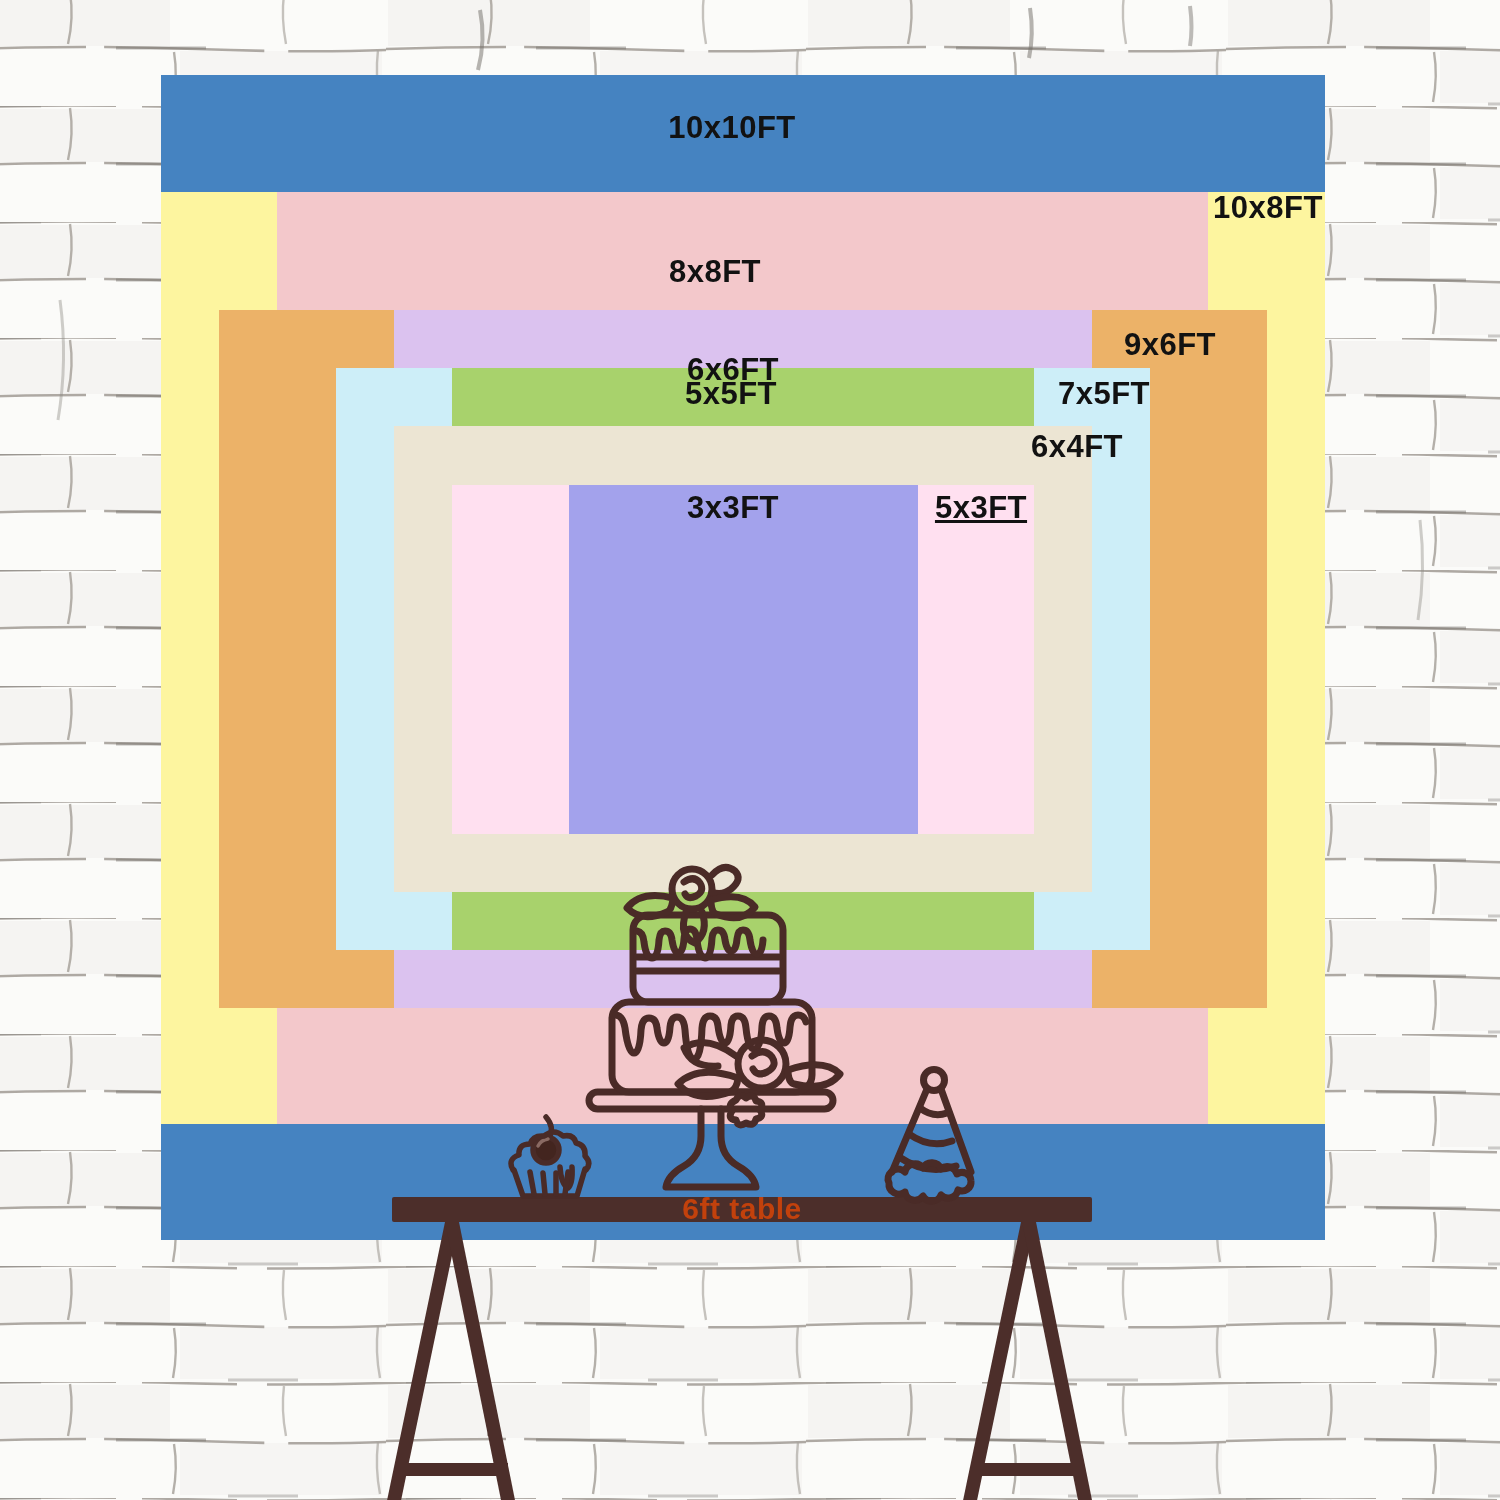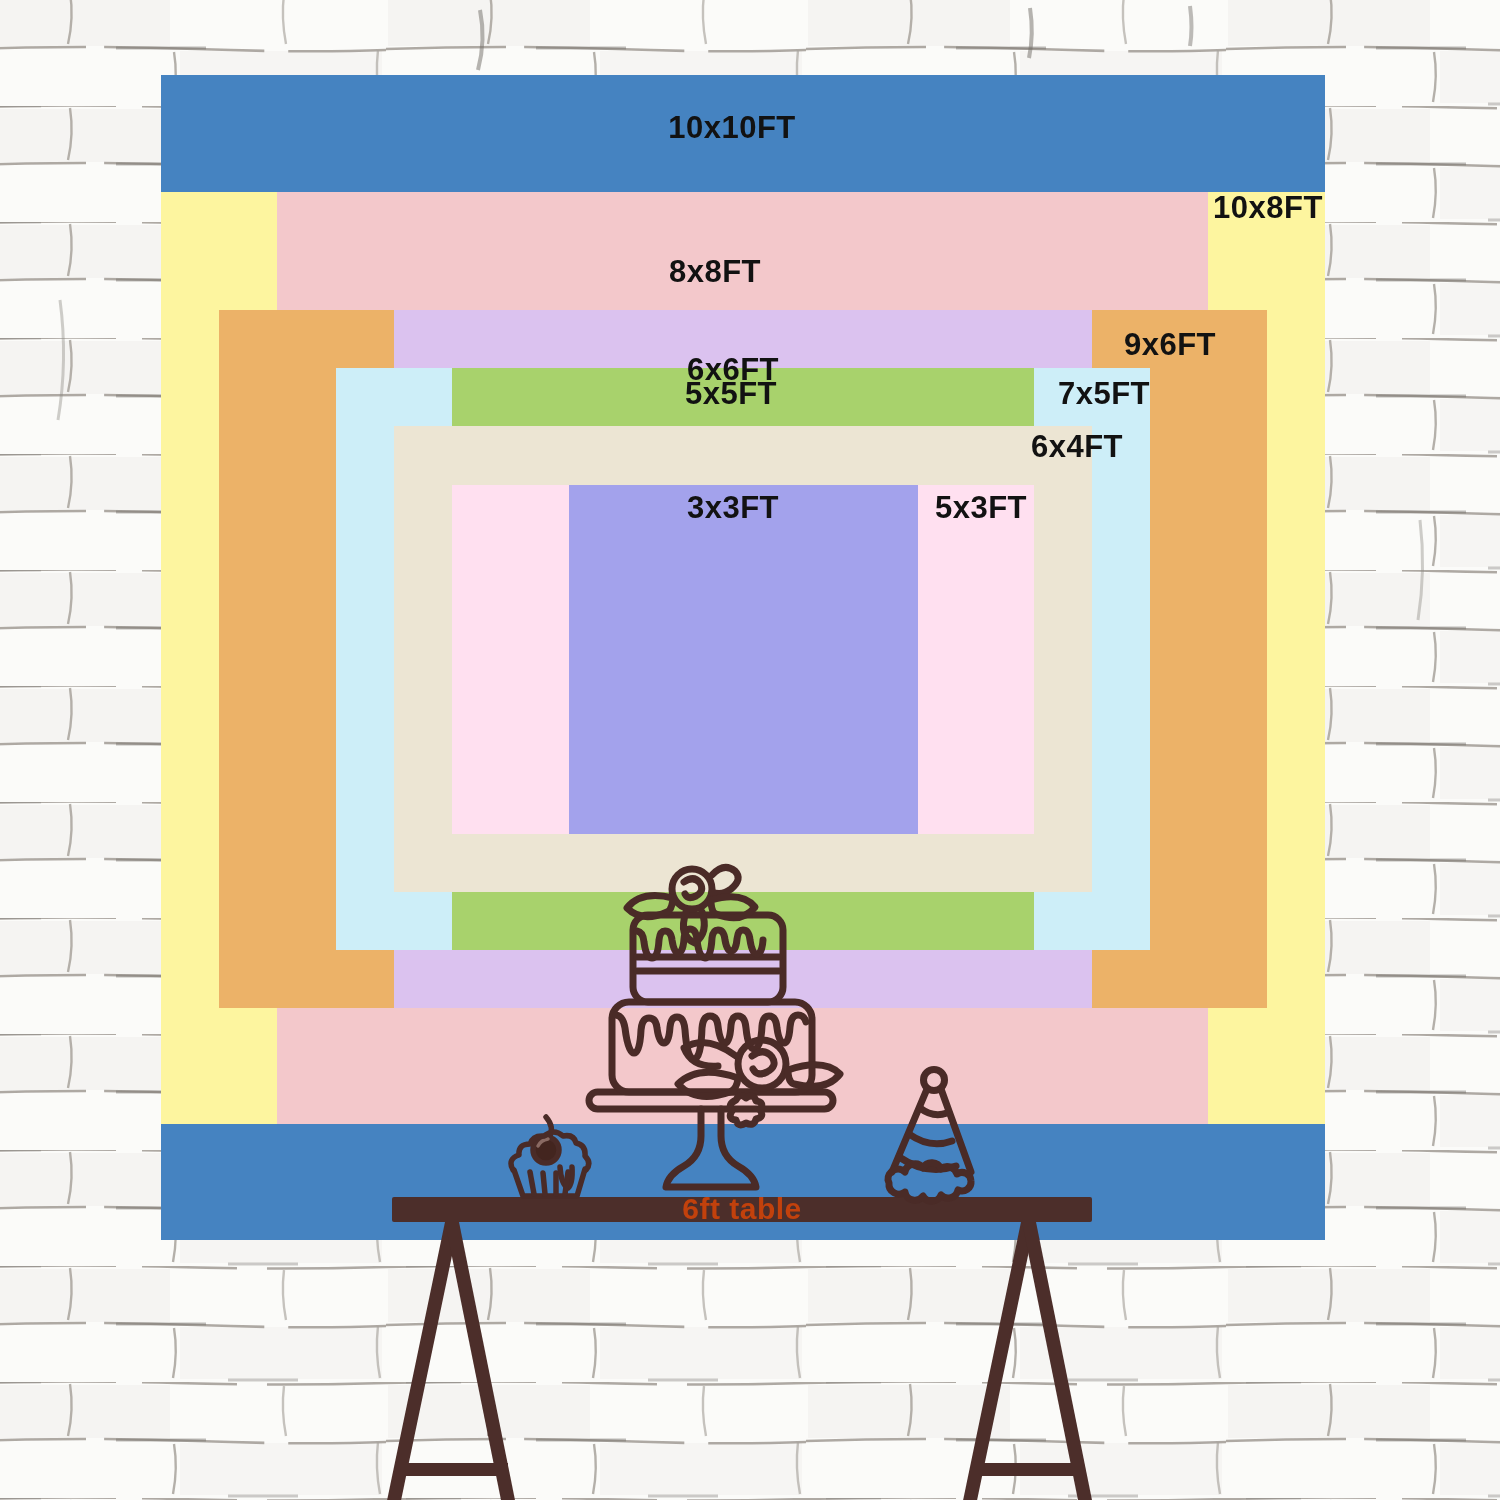--- a/index.html
+++ b/index.html
@@ -66,21 +66,21 @@
       <div class="band" style="left: 452px; top: 485px; width: 582px; height: 349px; background: rgb(255, 224, 240);"></div>
       <div class="band" style="left: 569px; top: 485px; width: 349px; height: 349px; background: rgb(163, 162, 236);"></div>
       <div class="band-label" style="left: 732px; top: 128px;">10x10FT</div>
       <div class="band-label" style="left: 1268px; top: 208px;">10x8FT</div>
       <div class="band-label" style="left: 715px; top: 225px; margin-top: 47px;">8x8FT</div>
       <div class="band-label" style="left: 1170px; top: 345px;">9x6FT</div>
       <div class="band-label" style="left: 733px; top: 345px; margin-top: 25px;">6x6FT</div>
       <div class="band-label" style="left: 1104px; top: 394px;">7x5FT</div>
       <div class="band-label" style="left: 731px; top: 394px;">5x5FT</div>
       <div class="band-label" style="left: 1041px; top: 447px; margin-left: 36px;">6x4FT</div>
-      <div class="band-label" style="left: 981px; top: 508px;">5x3FT</div>
+      <div class="band-label" style="left: 981px; top: 508px; text-decoration: underline;">5x3FT</div>
       <div class="band-label" style="left: 733px; top: 508px;">3x3FT</div>
     </div>
 
   <svg class="illus-svg" width="1500" height="1500" viewBox="0 0 1500 1500">
 
     <g fill="#4c2e2a">
       <rect x="392" y="1197" width="700" height="25" rx="2"></rect>
       <g>
         <polygon points="445,1222 459,1222 398,1515 384,1515"></polygon>
         <polygon points="445,1222 459,1222 518,1515 504,1515"></polygon>

